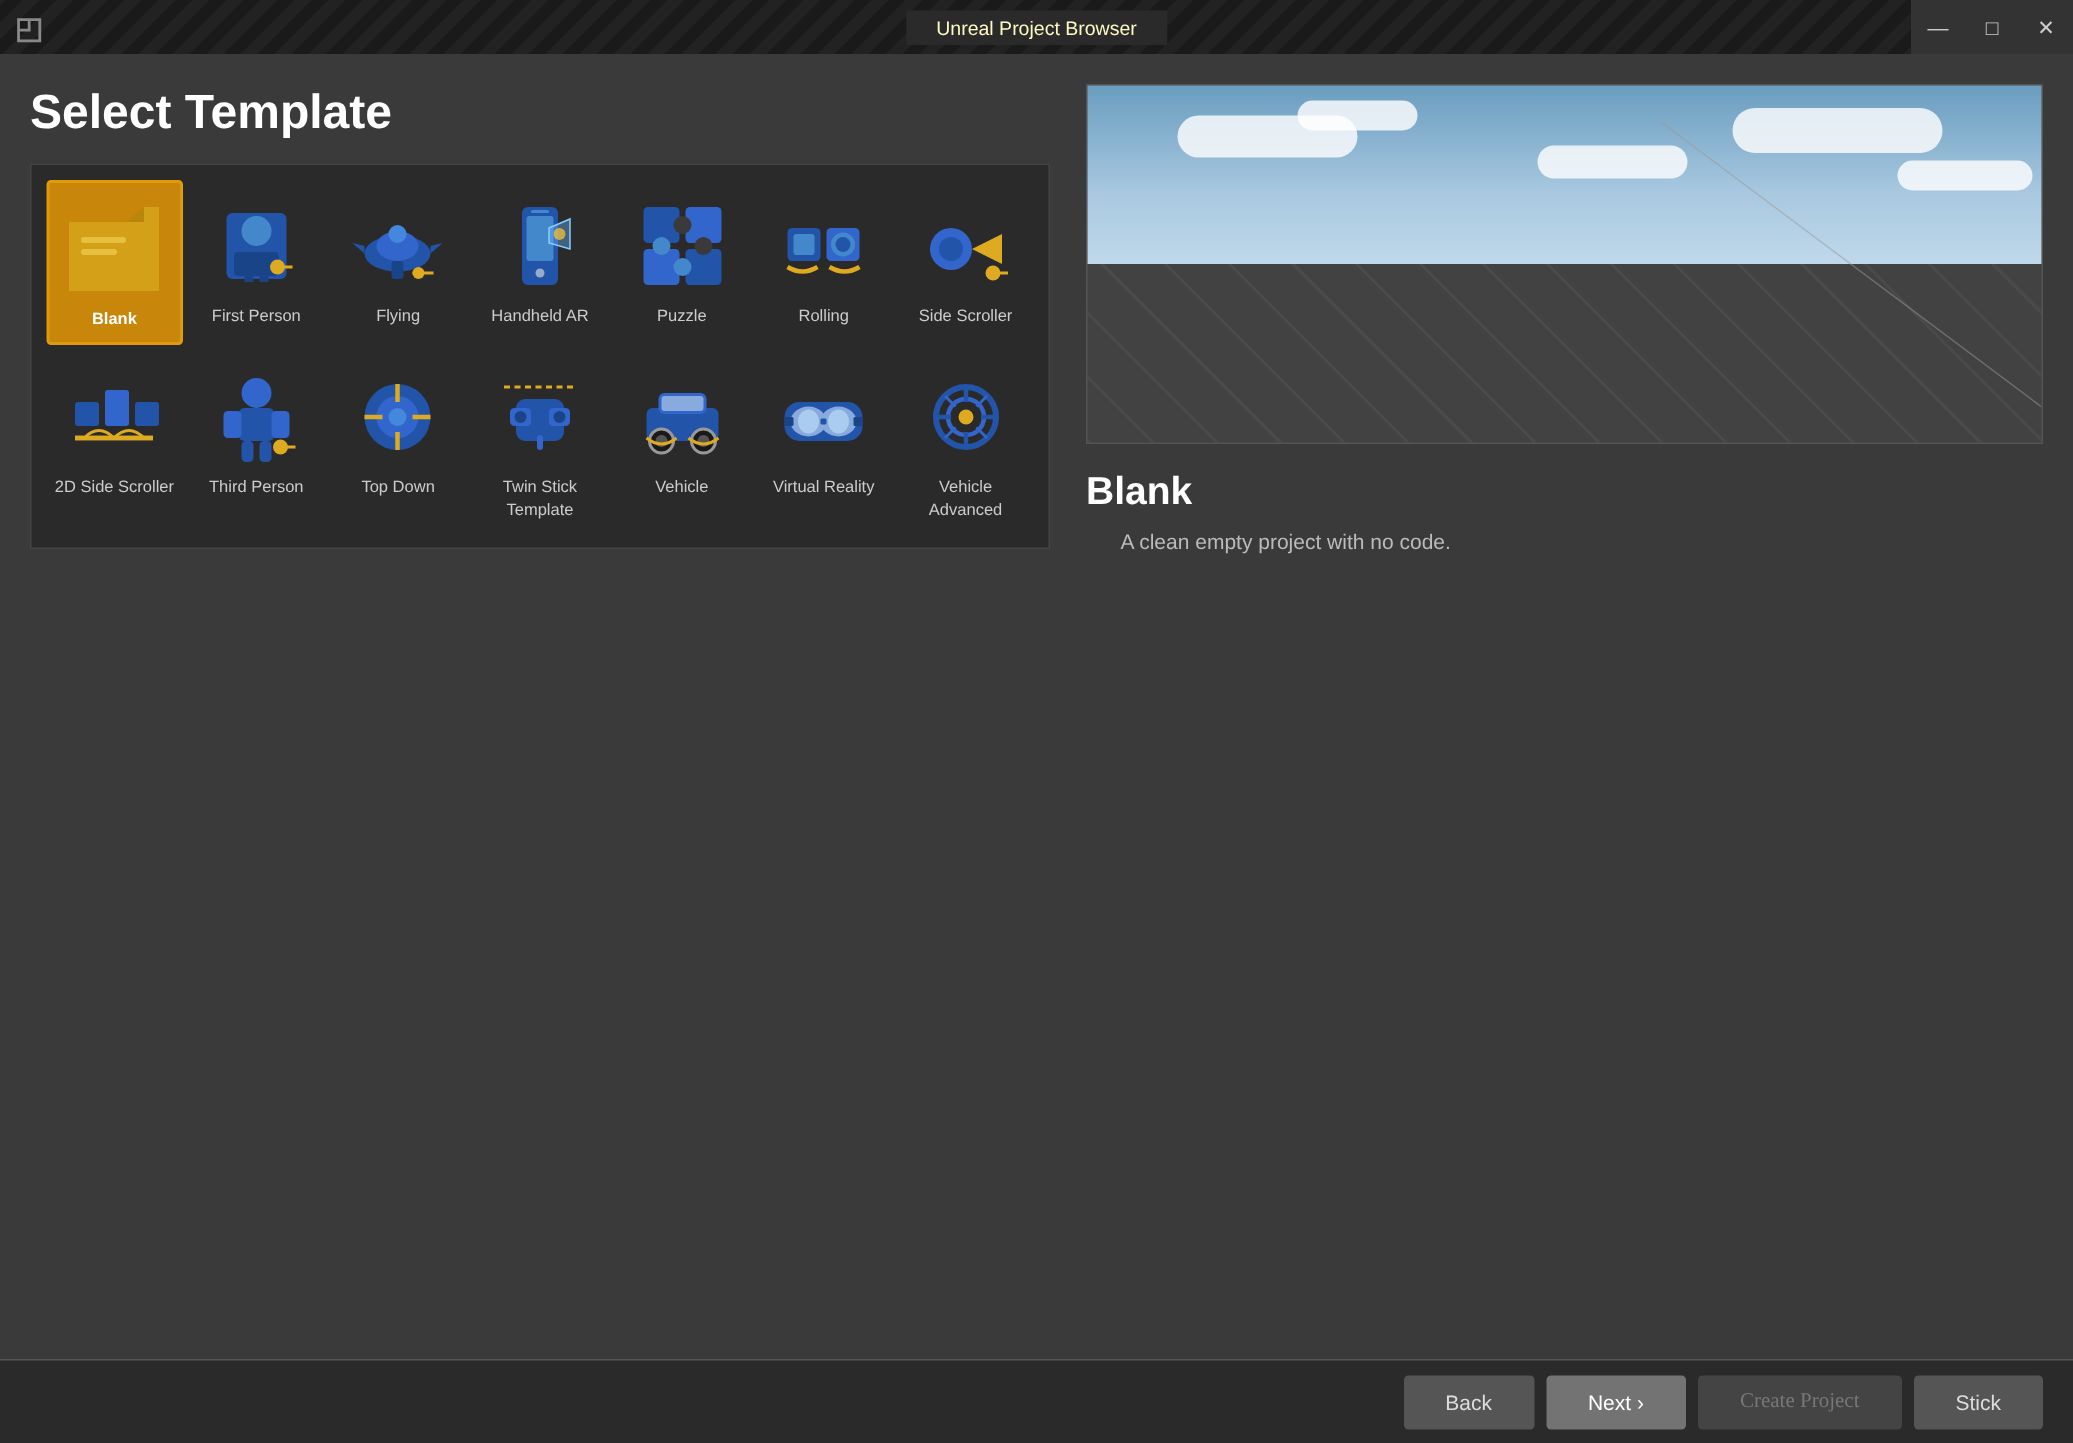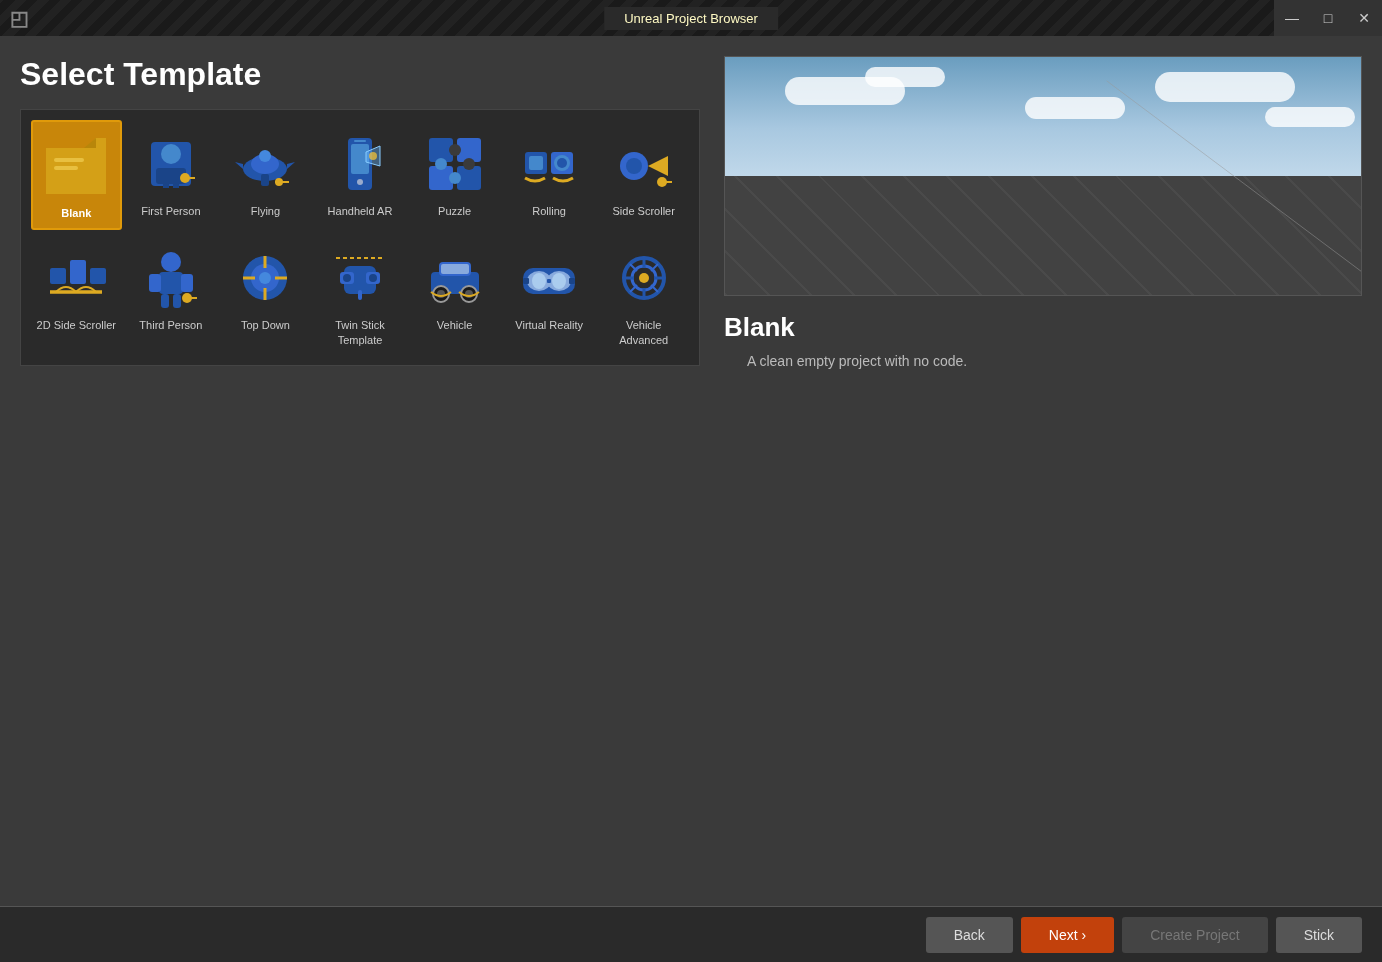--- a/index.html
+++ b/index.html
@@ -224,31 +224,32 @@
       cursor: pointer;
       font-weight: 500;
     }
 
     .btn-back {
       background: #555;
       color: #ddd;
     }
 
     .btn-next {
-      background: #c2410c;
+      background: #737373;
       color: #fff;
       display: flex;
       align-items: center;
       gap: 6px;
     }
 
     .btn-create {
       background: #444;
       color: #777;
       cursor: not-allowed;
+      font-family: Liberation Serif, serif;
     }
 
     .btn-cancel {
       background: #555;
       color: #ddd;
     }
   </style>
 </head>
 <body>
 

